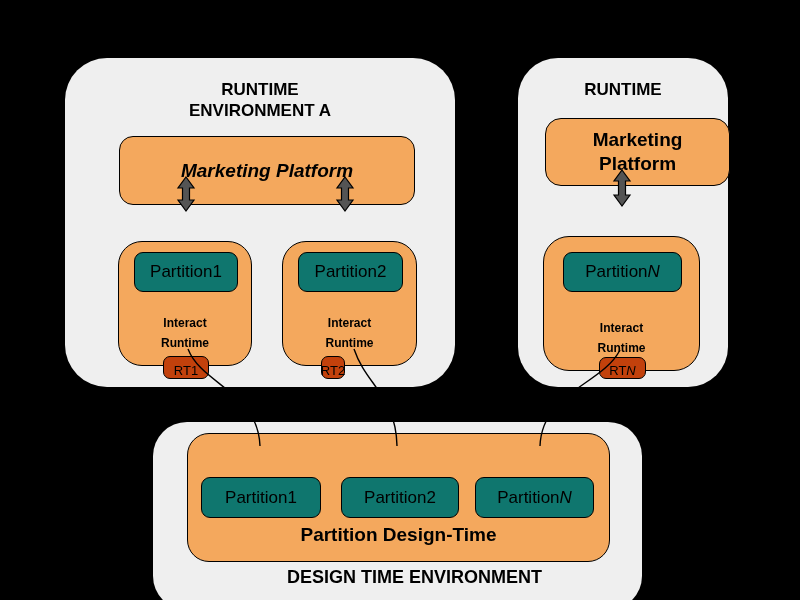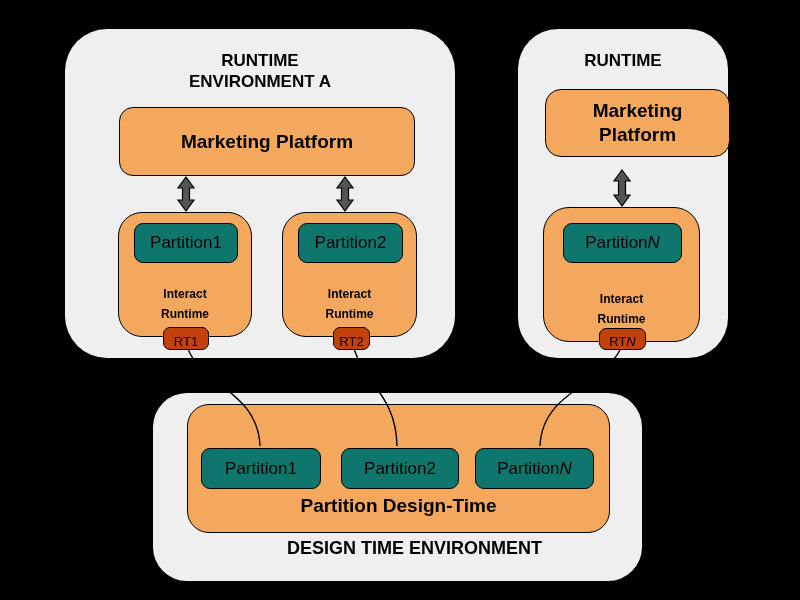--- a/index.html
+++ b/index.html
@@ -1,43 +1,43 @@
 <!DOCTYPE html>
 <html><head>
 <meta charset="utf-8">
 <style>
   html,body{margin:0;padding:0;background:#000;}
   #canvas{
     position:relative;width:800px;height:600px;background:#000000;overflow:hidden;
     font-family:"Liberation Sans",sans-serif;color:#000;
   }
-  .container{position:absolute;background:#EFEFEF;}
+  .container{position:absolute;background:#EFEFEF;margin-top:29px;}
   .obox{position:absolute;background:#F4A85D;border:1.4px solid #000;box-sizing:border-box;}
   .ybox{position:absolute;background:#0f766e;border:1.3px solid #000;border-radius:9px;
         display:flex;align-items:center;justify-content:center;font-size:17px;box-sizing:border-box;}
   .tag{position:absolute;background:#c2410c;border:1.2px solid #000;border-radius:7px;
        display:flex;align-items:flex-end;justify-content:center;font-size:13px;box-sizing:border-box;z-index:3;}
   .env-title{position:absolute;left:0;width:100%;text-align:center;font-weight:bold;
              font-size:17px;line-height:21px;}
   .ir-name{position:absolute;left:0;width:100%;text-align:center;font-weight:bold;
            font-size:12px;line-height:20px;}
   .it{font-style:italic;}
 
   
   #env-a{left:65px;top:29px;width:390px;height:329px;border-radius:42px;}
   #env-a .env-title{top:21px;}
   #mp-a{left:54px;top:78px;width:296px;height:69px;border-radius:14px;
-        display:flex;align-items:center;justify-content:center;font-weight:bold;font-size:19px;}
+        display:flex;align-items:center;justify-content:center;font-weight:bold;font-size:19px;font-style:italic;}
   #ir-a1{left:53px;top:183px;width:134px;height:125px;border-radius:24px;}
   #ir-a2{left:217px;top:183px;width:135px;height:125px;border-radius:24px;}
   #p-a1{left:15px;top:10px;width:104px;height:40px;}
   #p-a2{left:15px;top:10px;width:105px;height:40px;}
   #ir-a1 .ir-name,#ir-a2 .ir-name{top:71px;}
   #rt1{left:44px;top:114px;width:46px;height:23px;}
-  #rt2{left:50px;top:114px;width:37px;height:23px;}
+  #rt2{left:38px;top:114px;width:24px;height:23px;}
 
   
   #env-b{left:518px;top:29px;width:210px;height:329px;border-radius:40px;}
   #env-b .env-title{top:21px;}
   #mp-b{left:27px;top:60px;width:185px;height:68px;border-radius:16px;
         display:flex;flex-direction:column;align-items:center;justify-content:center;
         font-weight:bold;font-size:19px;line-height:24px;}
   #ir-b{left:25px;top:178px;width:157px;height:135px;border-radius:26px;}
   #p-b{left:19px;top:15px;width:119px;height:40px;}
   #ir-b .ir-name{top:81px;}

